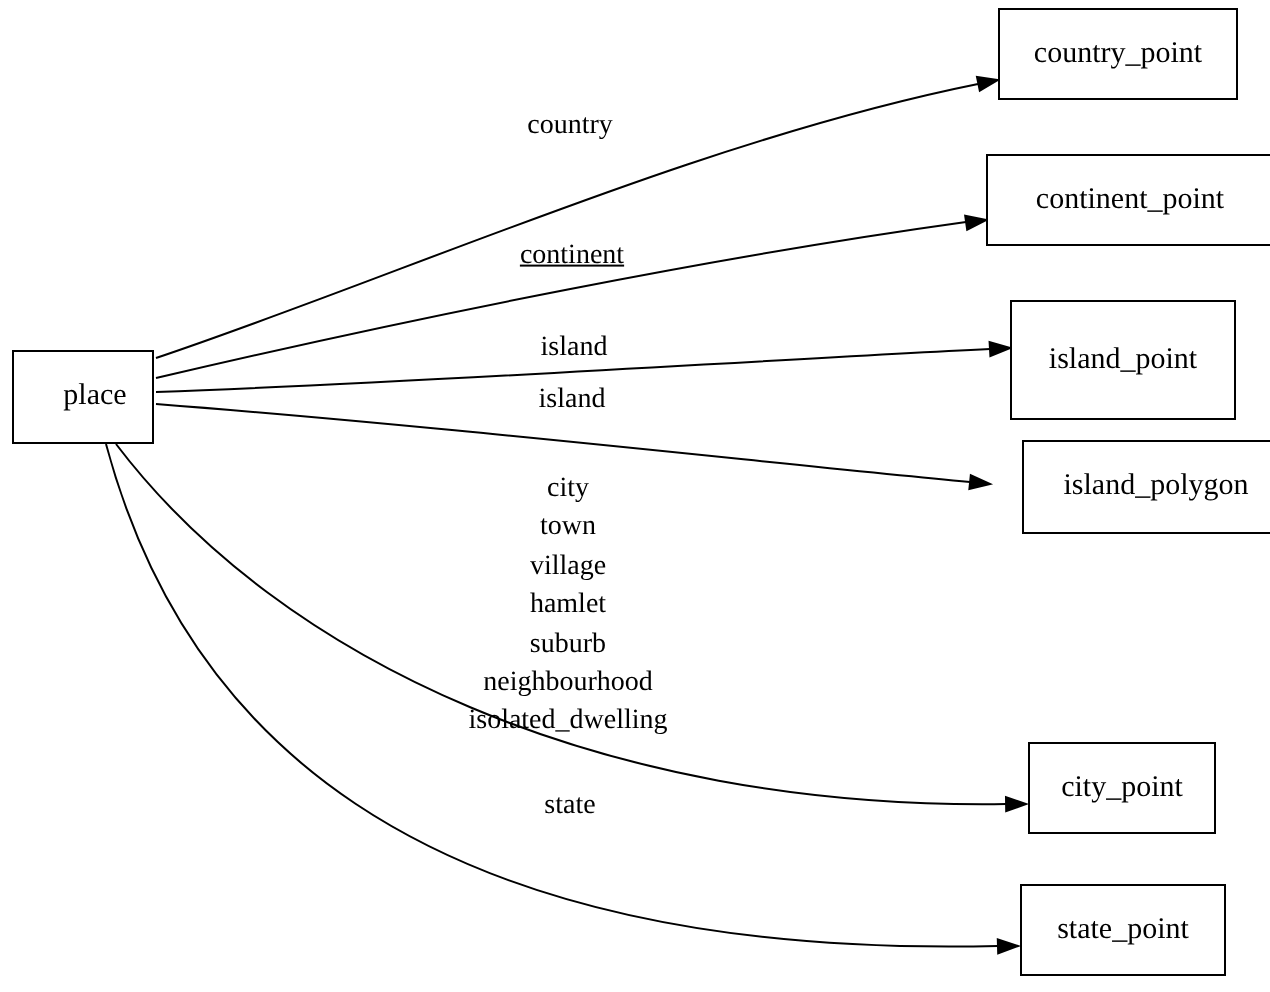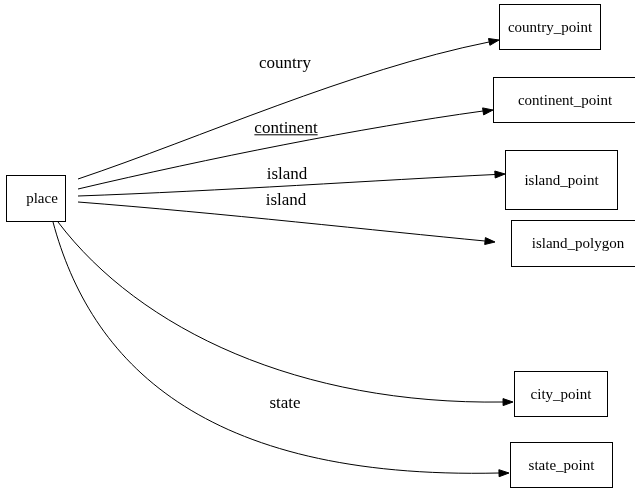--- a/index.html
+++ b/index.html
@@ -37,21 +37,21 @@
     align-items: center;
     justify-content: center;
     font-size: 15px;
     color: #000000;
     box-sizing: border-box;
     white-space: nowrap;
   }
   .edge-label {
     position: absolute;
     transform: translate(-50%, -50%);
-    font-size: 17px;
+    font-size: 14px;
     color: #000000;
     text-align: center;
     white-space: pre-line;
     line-height: 19.4px;
   }
 </style>
 </head>
 <body>
 
 <div class="canvas">
@@ -70,25 +70,25 @@
     <path d="M 78,202 C 220,213 380,231 485,241"></path>
     <polygon points="495,242 484.7,244.5 485.4,237.6"></polygon>
 
     <path d="M 58,222 C 140,330 300,405 503,402"></path>
     <polygon points="513,402 503.1,405.6 503,398.6"></polygon>
 
     <path d="M 53,222 C 90,360 200,480 499,473"></path>
     <polygon points="509,473 499.1,476.7 498.9,469.7"></polygon>
   </svg>
 
-  <div class="node" style="left:6px; top:175px; width:60px; height:47px;padding-left:12px;">
+  <div class="node" style="left:6px; top:175px; width:71px; height:47px;padding-left:12px;">
     <span>place</span>
   </div>
 
-  <div class="node" style="left:499px; top:4px; width:102px; height:46px;text-align:center;">
+  <div class="node" style="left:499px; top:4px; width:120px; height:46px;text-align:center;">
     <span>country_point</span>
   </div>
 
   <div class="node" style="left:493px; top:77px; width:144px; height:46px;">
     <span>continent_point</span>
   </div>
 
   <div class="node" style="left:505px; top:150px; width:113px; height:60px;">
     <span>island_point</span>
   </div>
@@ -106,16 +106,23 @@
   </div>
 
   <div class="edge-label" style="left:285px; top:63px;">country</div>
 
   <div class="edge-label" style="left:286px; top:128px;text-decoration:underline;">continent</div>
 
   <div class="edge-label" style="left:287px; top:174px;">island</div>
 
   <div class="edge-label" style="left:286px; top:200px;">island</div>
 
+  <div class="edge-label" style="left:284px; top:303px;">city
+town
+village
+hamlet
+suburb
+neighbourhood
+isolated_dwelling</div>
 
   <div class="edge-label" style="left:285px; top:403px;">state</div>
 
 </div>
 
 </body></html>

